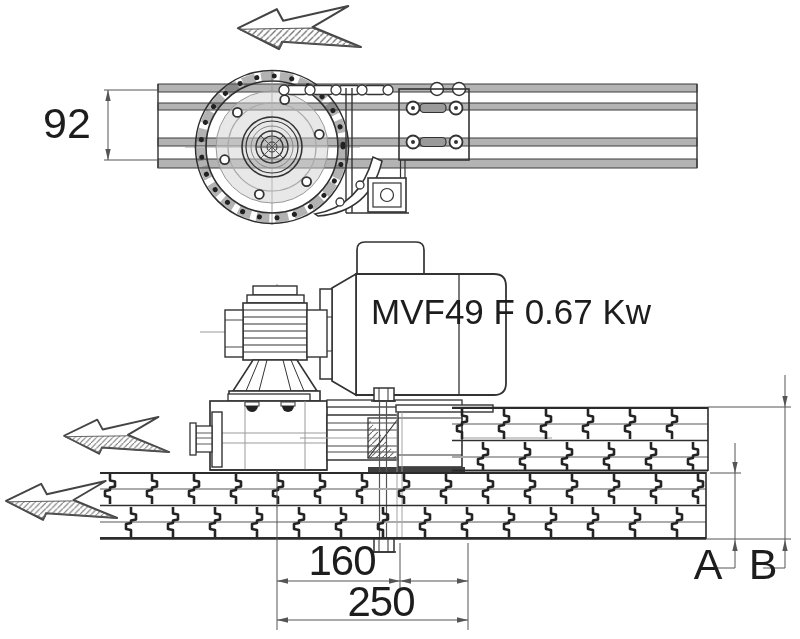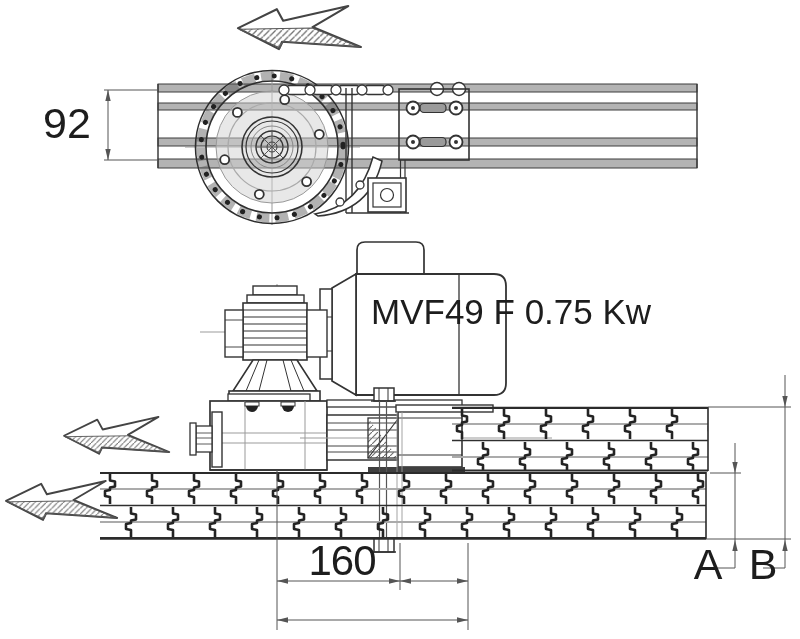--- a/index.html
+++ b/index.html
@@ -290,17 +290,18 @@
       <line x1="706" y1="539" x2="791" y2="539" stroke="#555" stroke-width="1"></line>
       <line x1="785" y1="375" x2="785" y2="568" stroke="#555" stroke-width="1"></line>
       <polygon points="785,407 782.3,396 787.7,396" fill="#555"></polygon>
       <polygon points="785,540 782.3,551 787.7,551" fill="#555"></polygon>
       <line x1="763" y1="568" x2="785" y2="568" stroke="#555" stroke-width="1"></line>
     </g>
   </g>
 </svg>
 
 <div class="lbl center dim-92">92</div>
-<div class="lbl motor-label">MVF49 F 0.75 Kw</div>
+<div class="lbl motor-label">MVF49 F 0.67 Kw</div>
 <div class="lbl center dim-num dim-160">160</div>
+<div class="lbl center dim-num dim-250">250</div>
 <div class="lbl center dim-letter dim-A">A</div>
 <div class="lbl center dim-letter dim-B">B</div>
 </div>
 
 </body></html>

